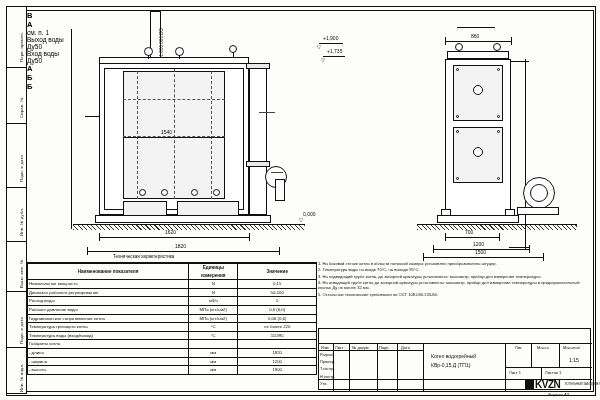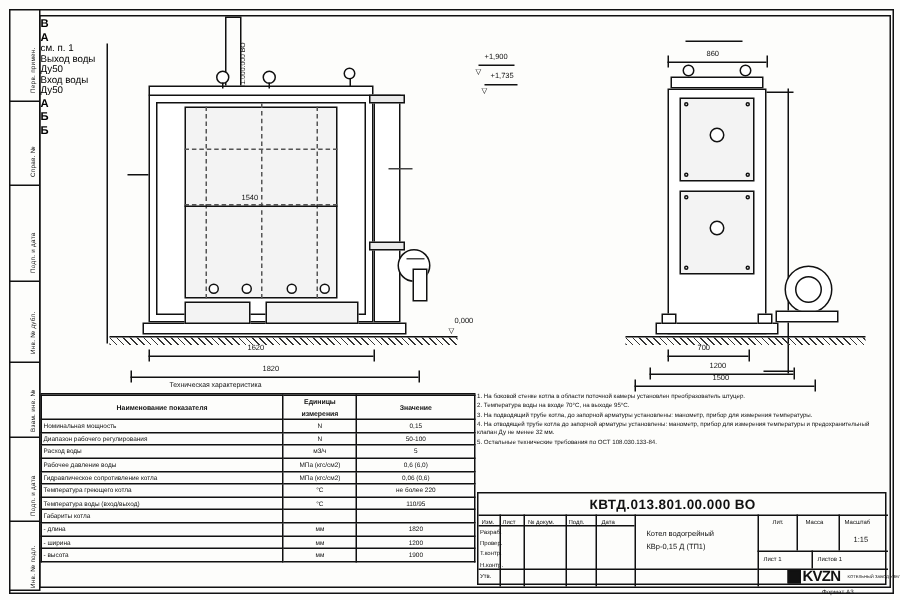--- a/index.html
+++ b/index.html
@@ -292,21 +292,20 @@
     <p>2. Температура воды на входе 70°С, на выходе 95°С.</p>
     <p>3. На подводящий трубе котла, до запорной арматуры установлены: манометр, прибор для измерения температуры.</p>
     <p>4. На отводящей трубе котла до запорной арматуры установлены: манометр, прибор для измерения температуры и предохранительный клапан Ду не менее 32 мм.</p>
     <p>5. Остальные технические требования по ОСТ 108.030.133-84.</p>
   </div>
 
   <div class="titleblock">
     <div class="tb-grid">
 
       <div class="tb-line" style="left:0;top:14px;width:273px;height:1px;"></div>
-      <div class="tb-code" style="left:74px;top:2px;">КВТД.013.801.00.000 ВО</div>
 
       <div class="tb-line" style="left:0;top:21px;width:104px;height:1px;"></div>
       <div class="tb-line" style="left:14px;top:14px;width:1px;height:48px;"></div>
       <div class="tb-line" style="left:30px;top:14px;width:1px;height:48px;"></div>
       <div class="tb-line" style="left:58px;top:14px;width:1px;height:48px;"></div>
       <div class="tb-line" style="left:78px;top:14px;width:1px;height:48px;"></div>
       <div class="tb-line" style="left:104px;top:14px;width:1px;height:48px;"></div>
       <div class="tb-line" style="left:186px;top:14px;width:1px;height:48px;"></div>
       <div class="tb-line" style="left:186px;top:38px;width:87px;height:1px;"></div>
       <div class="tb-line" style="left:186px;top:50px;width:87px;height:1px;"></div>

